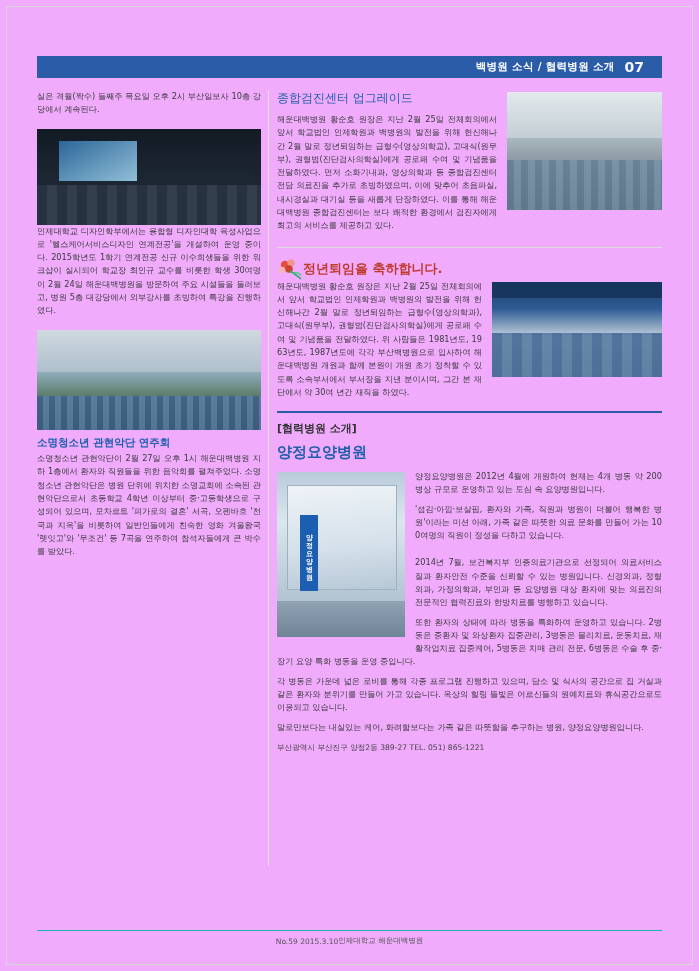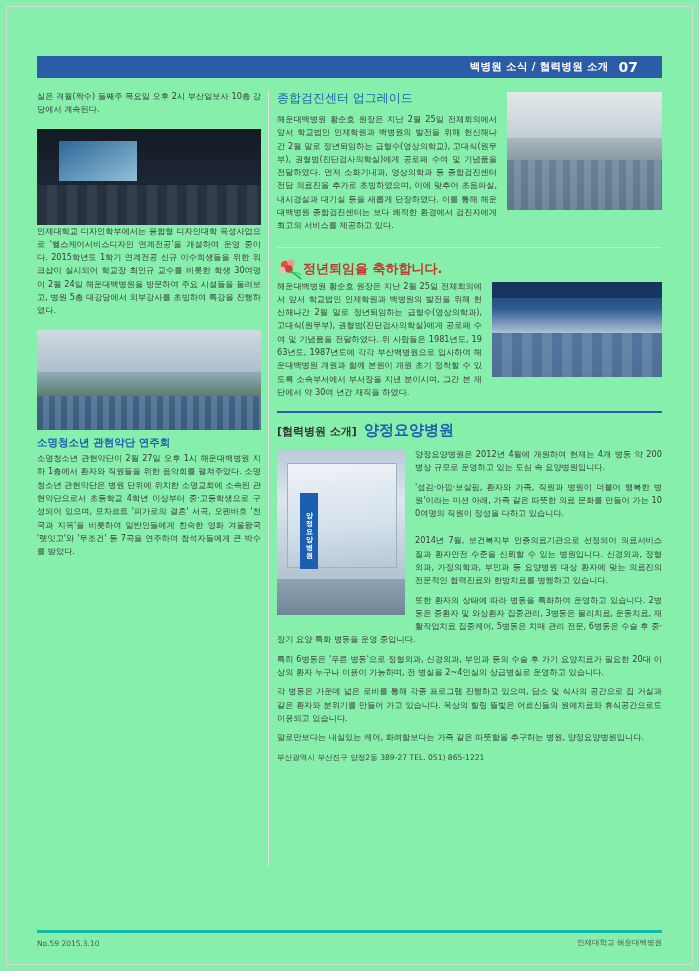--- a/index.html
+++ b/index.html
@@ -13,21 +13,21 @@
     font-family: "DejaVu Sans", "Liberation Sans", sans-serif;
     color: #222;
     position: relative;
     overflow: hidden;
   }
   .page {
     position: absolute;
     left: 0; top: 0;
     width: 699px;
     height: 971px;
-    background: #86efac;
+    background: #f0abfc;
     box-sizing: border-box;
   }
   
   .page-frame {
     position: absolute;
     left: 6px; top: 6px;
     width: 687px;
     height: 959px;
     border: 1px solid #d7d7d7;
     box-sizing: border-box;
@@ -49,21 +49,21 @@
     color: #ffffff;
     font-size: 10.5px;
     font-weight: bold;
     letter-spacing: 0.3px;
     padding-right: 10px;
   }
   .header .hpage {
     color: #ffffff;
     font-size: 14px;
     font-weight: bold;
-    padding-right: 24px;
+    padding-right: 18px;
     opacity: .95;
   }
 
   
   .col-left {
     position: absolute;
     left: 37px; top: 90px;
     width: 224px;
   }
   .col-right {
@@ -200,20 +200,21 @@
 
   
   .partner-head {
     display: flex;
     align-items: baseline;
     gap: 7px;
     border-top: 2px solid #2b5ca8;
     padding-top: 8px;
     margin-top: 4px;
     margin-bottom: 8px;
+    flex-direction: column;
   }
   .partner-tag {
     font-size: 11px;
     font-weight: bold;
     color: #333;
   }
   .partner-name {
     font-size: 15px;
     font-weight: bold;
     color: #1f5fae;
@@ -223,23 +224,23 @@
     color: #444;
     margin-top: 9px;
   }
 
   
   .footer {
     position: absolute;
     left: 37px; top: 930px;
     width: 625px;
     display: flex;
-    justify-content: space-between;
+    justify-content: center;
     align-items: center;
-    border-top: 3px solid #14b8a6;
+    border-top: 1px solid #14b8a6;
     padding-top: 5px;
     font-size: 7.5px;
     color: #555;
   }
 </style>
 </head>
 <body>
 
 <div class="page">
   <div class="page-frame"></div>
@@ -313,21 +314,20 @@
       <div class="r-flow">
         <div class="r-photo-left">
           <div class="photo ph7">
             <span class="sign">양정요양병원</span>
           </div>
         </div>
         <p class="body-text">양정요양병원은 2012년 4월에 개원하여 현재는 4개 병동 약 200병상 규모로 운영하고 있는 도심 속 요양병원입니다.</p>
         <p class="body-text" style="margin-top:6px;">'섬김·아낌·보살핌, 환자와 가족, 직원과 병원이 더불어 행복한 병원'이라는 미션 아래, 가족 같은 따뜻한 의료 문화를 만들어 가는 100여명의 직원이 정성을 다하고 있습니다.</p>
         <p class="body-text" style="margin-top:14px;">2014년 7월, 보건복지부 인증의료기관으로 선정되어 의료서비스 질과 환자안전 수준을 신뢰할 수 있는 병원입니다. 신경외과, 정형외과, 가정의학과, 부인과 등 요양병원 대상 환자에 맞는 의료진의 전문적인 협력진료와 한방치료를 병행하고 있습니다.</p>
         <p class="body-text" style="margin-top:6px;">또한 환자의 상태에 따라 병동을 특화하여 운영하고 있습니다. 2병동은 중환자 및 와상환자 집중관리, 3병동은 물리치료, 운동치료, 재활작업치료 집중케어, 5병동은 치매 관리 전문, 6병동은 수술 후 중·장기 요양 특화 병동을 운영 중입니다.</p>
-        <p class="body-text" style="margin-top:6px;">특히 6병동은 '푸른 병동'으로 정형외과, 신경외과, 부인과 등의 수술 후 가기 요양치료가 필요한 20대 이상의 환자 누구나 이용이 가능하며, 전 병실을 2~4인실의 상급병실로 운영하고 있습니다.</p>
         <p class="body-text" style="margin-top:6px;">각 병동은 가운데 넓은 로비를 통해 각종 프로그램 진행하고 있으며, 담소 및 식사의 공간으로 집 거실과 같은 환자와 분위기를 만들어 가고 있습니다. 옥상의 힐링 뜰빛은 어르신들의 원예치료와 휴식공간으로도 이용되고 있습니다.</p>
         <p class="body-text" style="margin-top:6px;">말로만보다는 내실있는 케어, 화려함보다는 가족 같은 따뜻함을 추구하는 병원, 양정요양병원입니다.</p>
         <p class="contact-line">부산광역시 부산진구 양정2동 389-27 TEL. 051) 865-1221</p>
       </div>
     </div>
   </div>
 
   <div class="footer">
     <span>No.59 2015.3.10</span>
     <span>인제대학교 해운대백병원</span>

